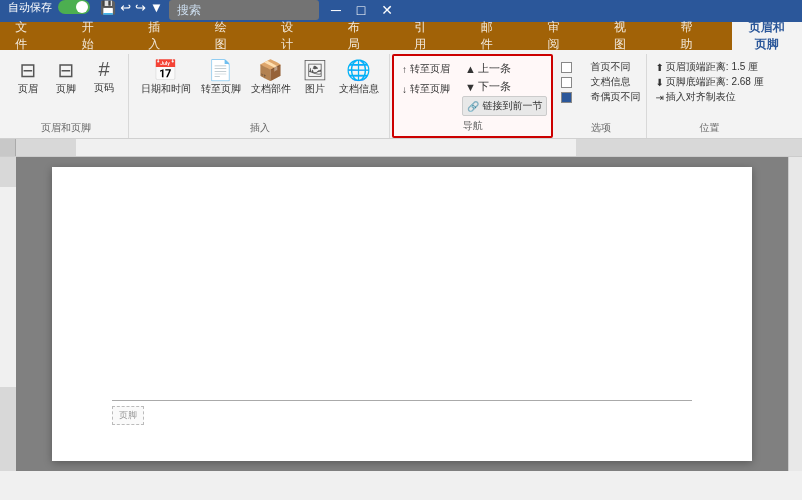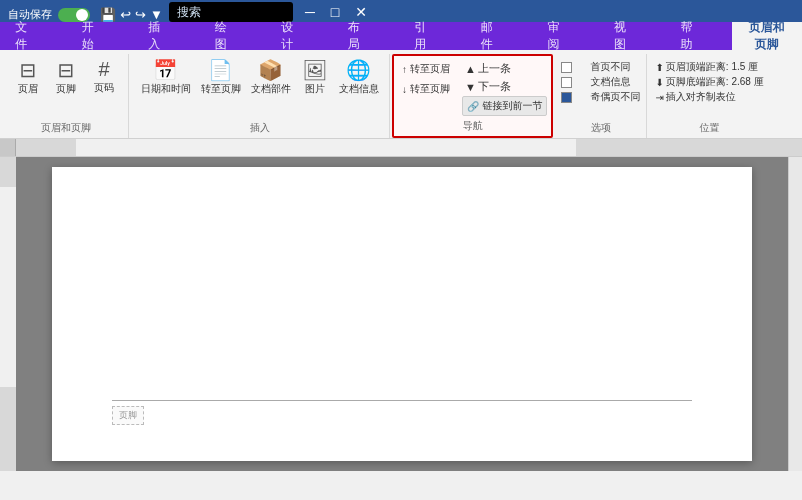--- a/index.html
+++ b/index.html
@@ -1,37 +1,37 @@
 <!DOCTYPE html>
 <html><head>
   <meta charset="utf-8">
   <style>
     * { margin: 0; padding: 0; box-sizing: border-box; }
     body { font-family: "Microsoft YaHei", "SimHei", sans-serif; font-size: 12px; background: #f0f0f0; width: 802px; height: 500px; overflow: hidden; }
     .title-bar-title { font-size: 12px; color: white; }
     .title-bar-search {
-      background: #000000;
+      background: #737373;
       border: none;
       border-radius: 3px;
       color: white;
       padding: 3px 8px;
       font-size: 12px;
-      width: 124px;
+      width: 150px;
       outline: none;
     }
     .title-bar-search::placeholder { color: #cde; }
     .title-bar-controls { display: flex; gap: 4px; }
     .title-btn { color: white; background: transparent; border: none; font-size: 14px; cursor: pointer; padding: 2px 6px; }
 
     
     .autosave-bar {
       height: 22px;
       background: #2b579a;
       display: flex;
-      align-items: flex-end;
+      align-items: flex-start;
       padding: 0 8px;
       gap: 6px;
     }
     .autosave-label { color: white; font-size: 11px; }
     .autosave-toggle {
       background: #4caf50;
       border-radius: 8px;
       width: 32px;
       height: 14px;
       display: flex;
@@ -49,21 +49,21 @@
     .quick-access { display: flex; align-items: center; gap: 4px; margin-left: 4px; }
     .qa-btn { color: white; background: transparent; border: none; font-size: 13px; cursor: pointer; }
 
     
     .ribbon {
       background: #f3f3f3;
       border-bottom: 1px solid #d0d0d0;
     }
     .ribbon-tabs {
       display: flex;
-      background: #6d28d9;
+      background: #a16207;
       height: 28px;
       gap: 24px;
     }
     .ribbon-tab {
       padding: 0 12px;
       color: rgba(255,255,255,0.85);
       font-size: 12px;
       display: flex;
       align-items: center;
       cursor: pointer;

